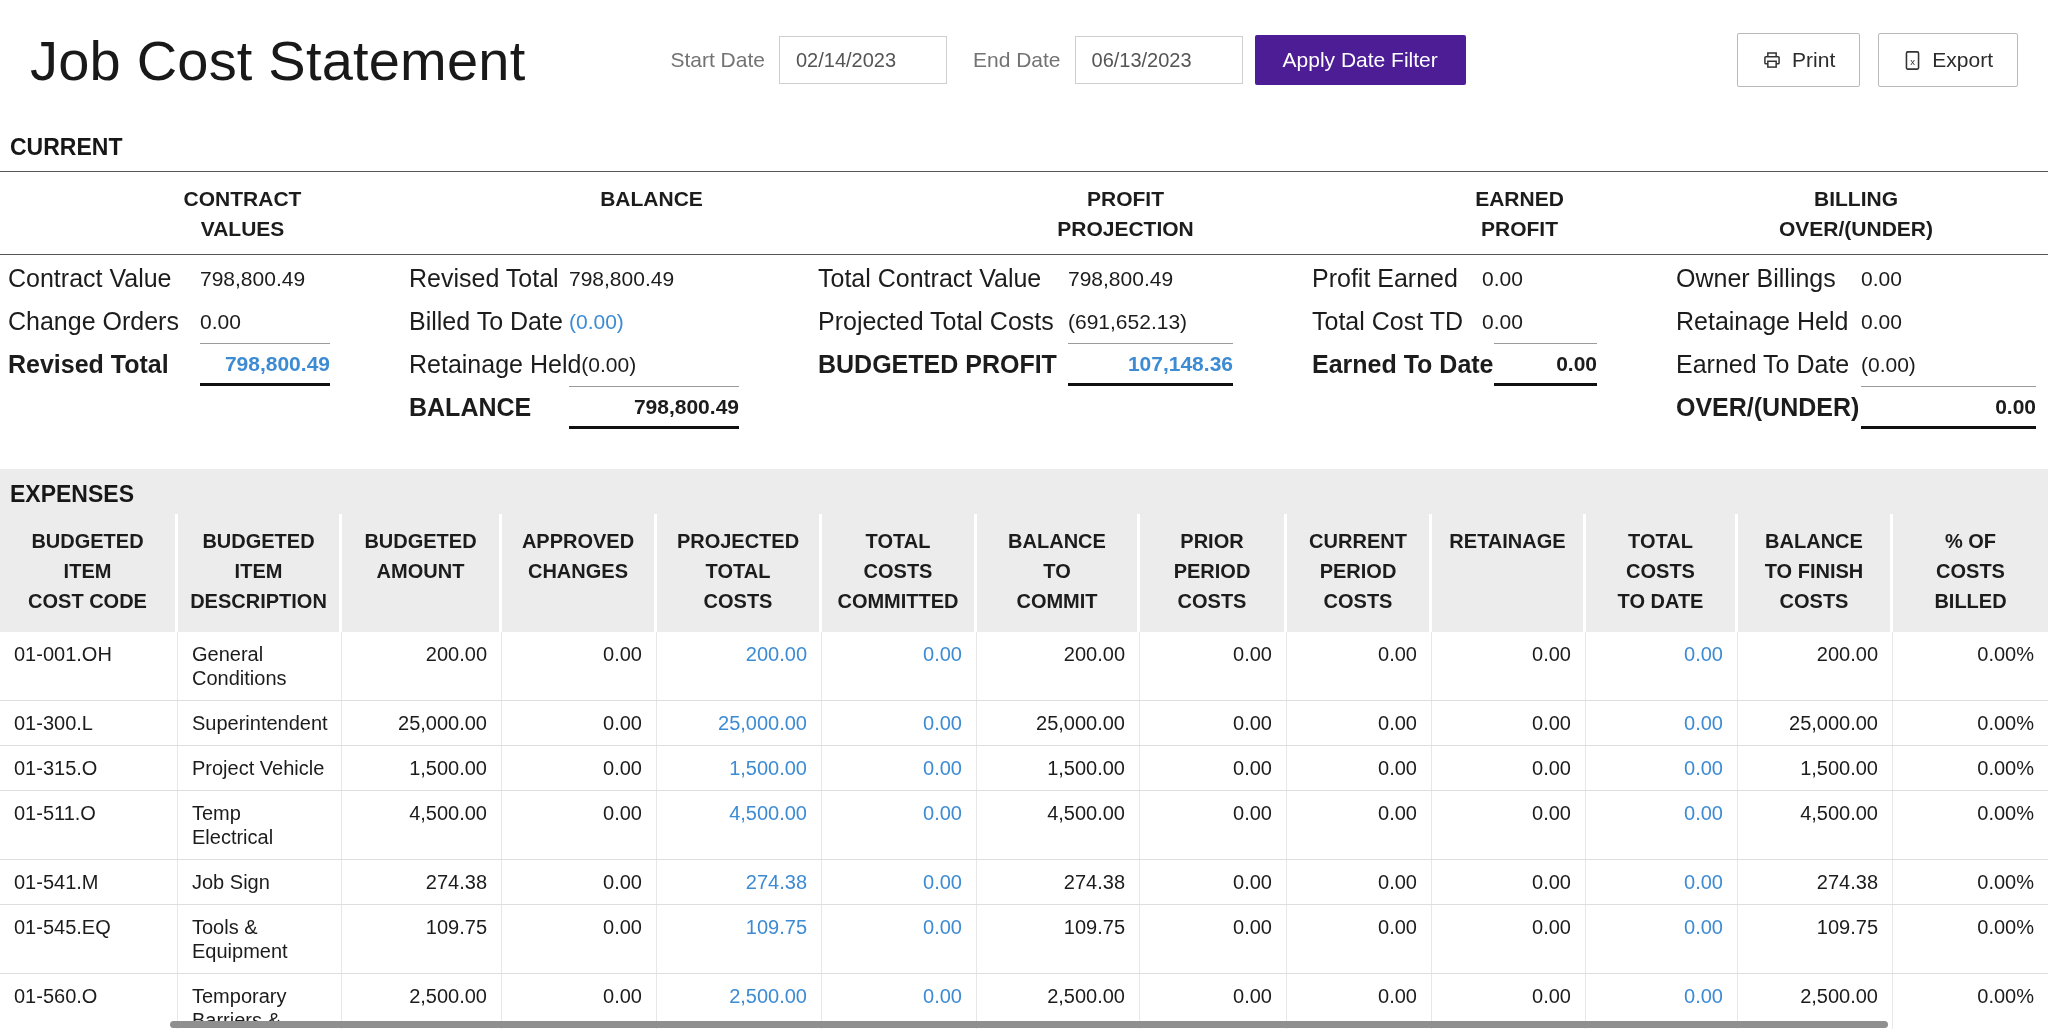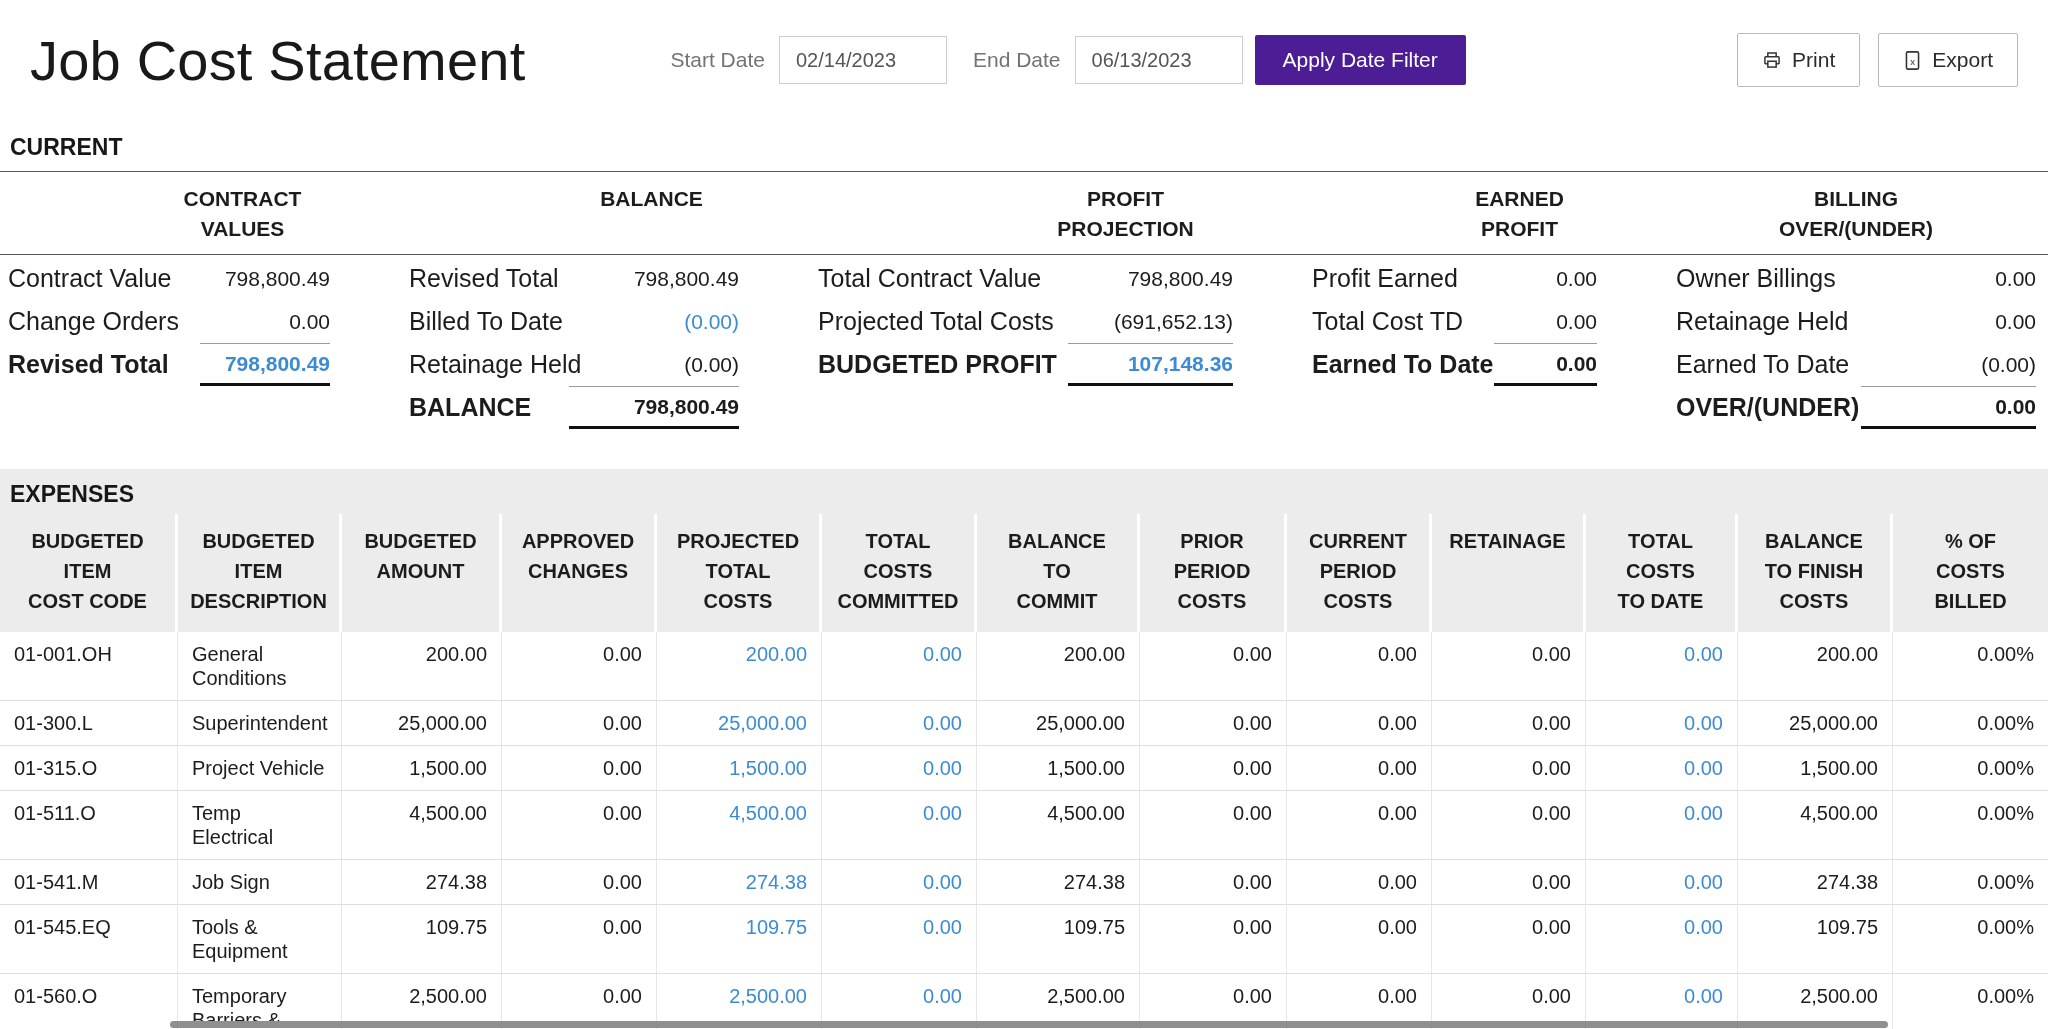--- a/index.html
+++ b/index.html
@@ -42,21 +42,21 @@
   #revenue-headers { padding-top:12px; padding-bottom:10px; }
   .grp-head { font-size:21px; font-weight:700; line-height:30px; text-align:center; color:#1c1c1c; }
   .grp-head.g1 { width:175px; margin-left:auto; }
   .grp-head.g2 { width:175px; margin-left:auto; }
   .grp-head.g3 { width:215px; margin-left:auto; }
   .grp-head.g4 { width:155px; margin-left:auto; }
   .grp-head.g5 { width:auto;  margin:0 auto; }
   #revenue-groups { padding-top:2px; padding-bottom:14px; }
   .rev-row { display:flex; justify-content:space-between; align-items:center; height:43px; }
   .rev-label { font-size:25px; color:#1c1c1c; white-space:nowrap; }
-  .rev-value { font-size:21px; color:#1c1c1c; text-align:right; white-space:nowrap; }
+  .rev-value { font-size:21px; color:#1c1c1c; white-space:nowrap; }
   .rev-value.total { align-self:stretch; display:flex; align-items:center; justify-content:flex-end;
                      border-top:1px solid #9b9b9b; border-bottom:3px solid #101010; }
   .b { font-weight:700; }
   .blue { color:#3d8bd3; }
   .rev-group:nth-child(1) .rev-value { width:130px; }
   .rev-group:nth-child(2) .rev-value { width:170px; }
   .rev-group:nth-child(3) .rev-value { width:165px; }
   .rev-group:nth-child(4) .rev-value { width:115px; }
   .rev-group:nth-child(5) .rev-value { width:175px; }
 

